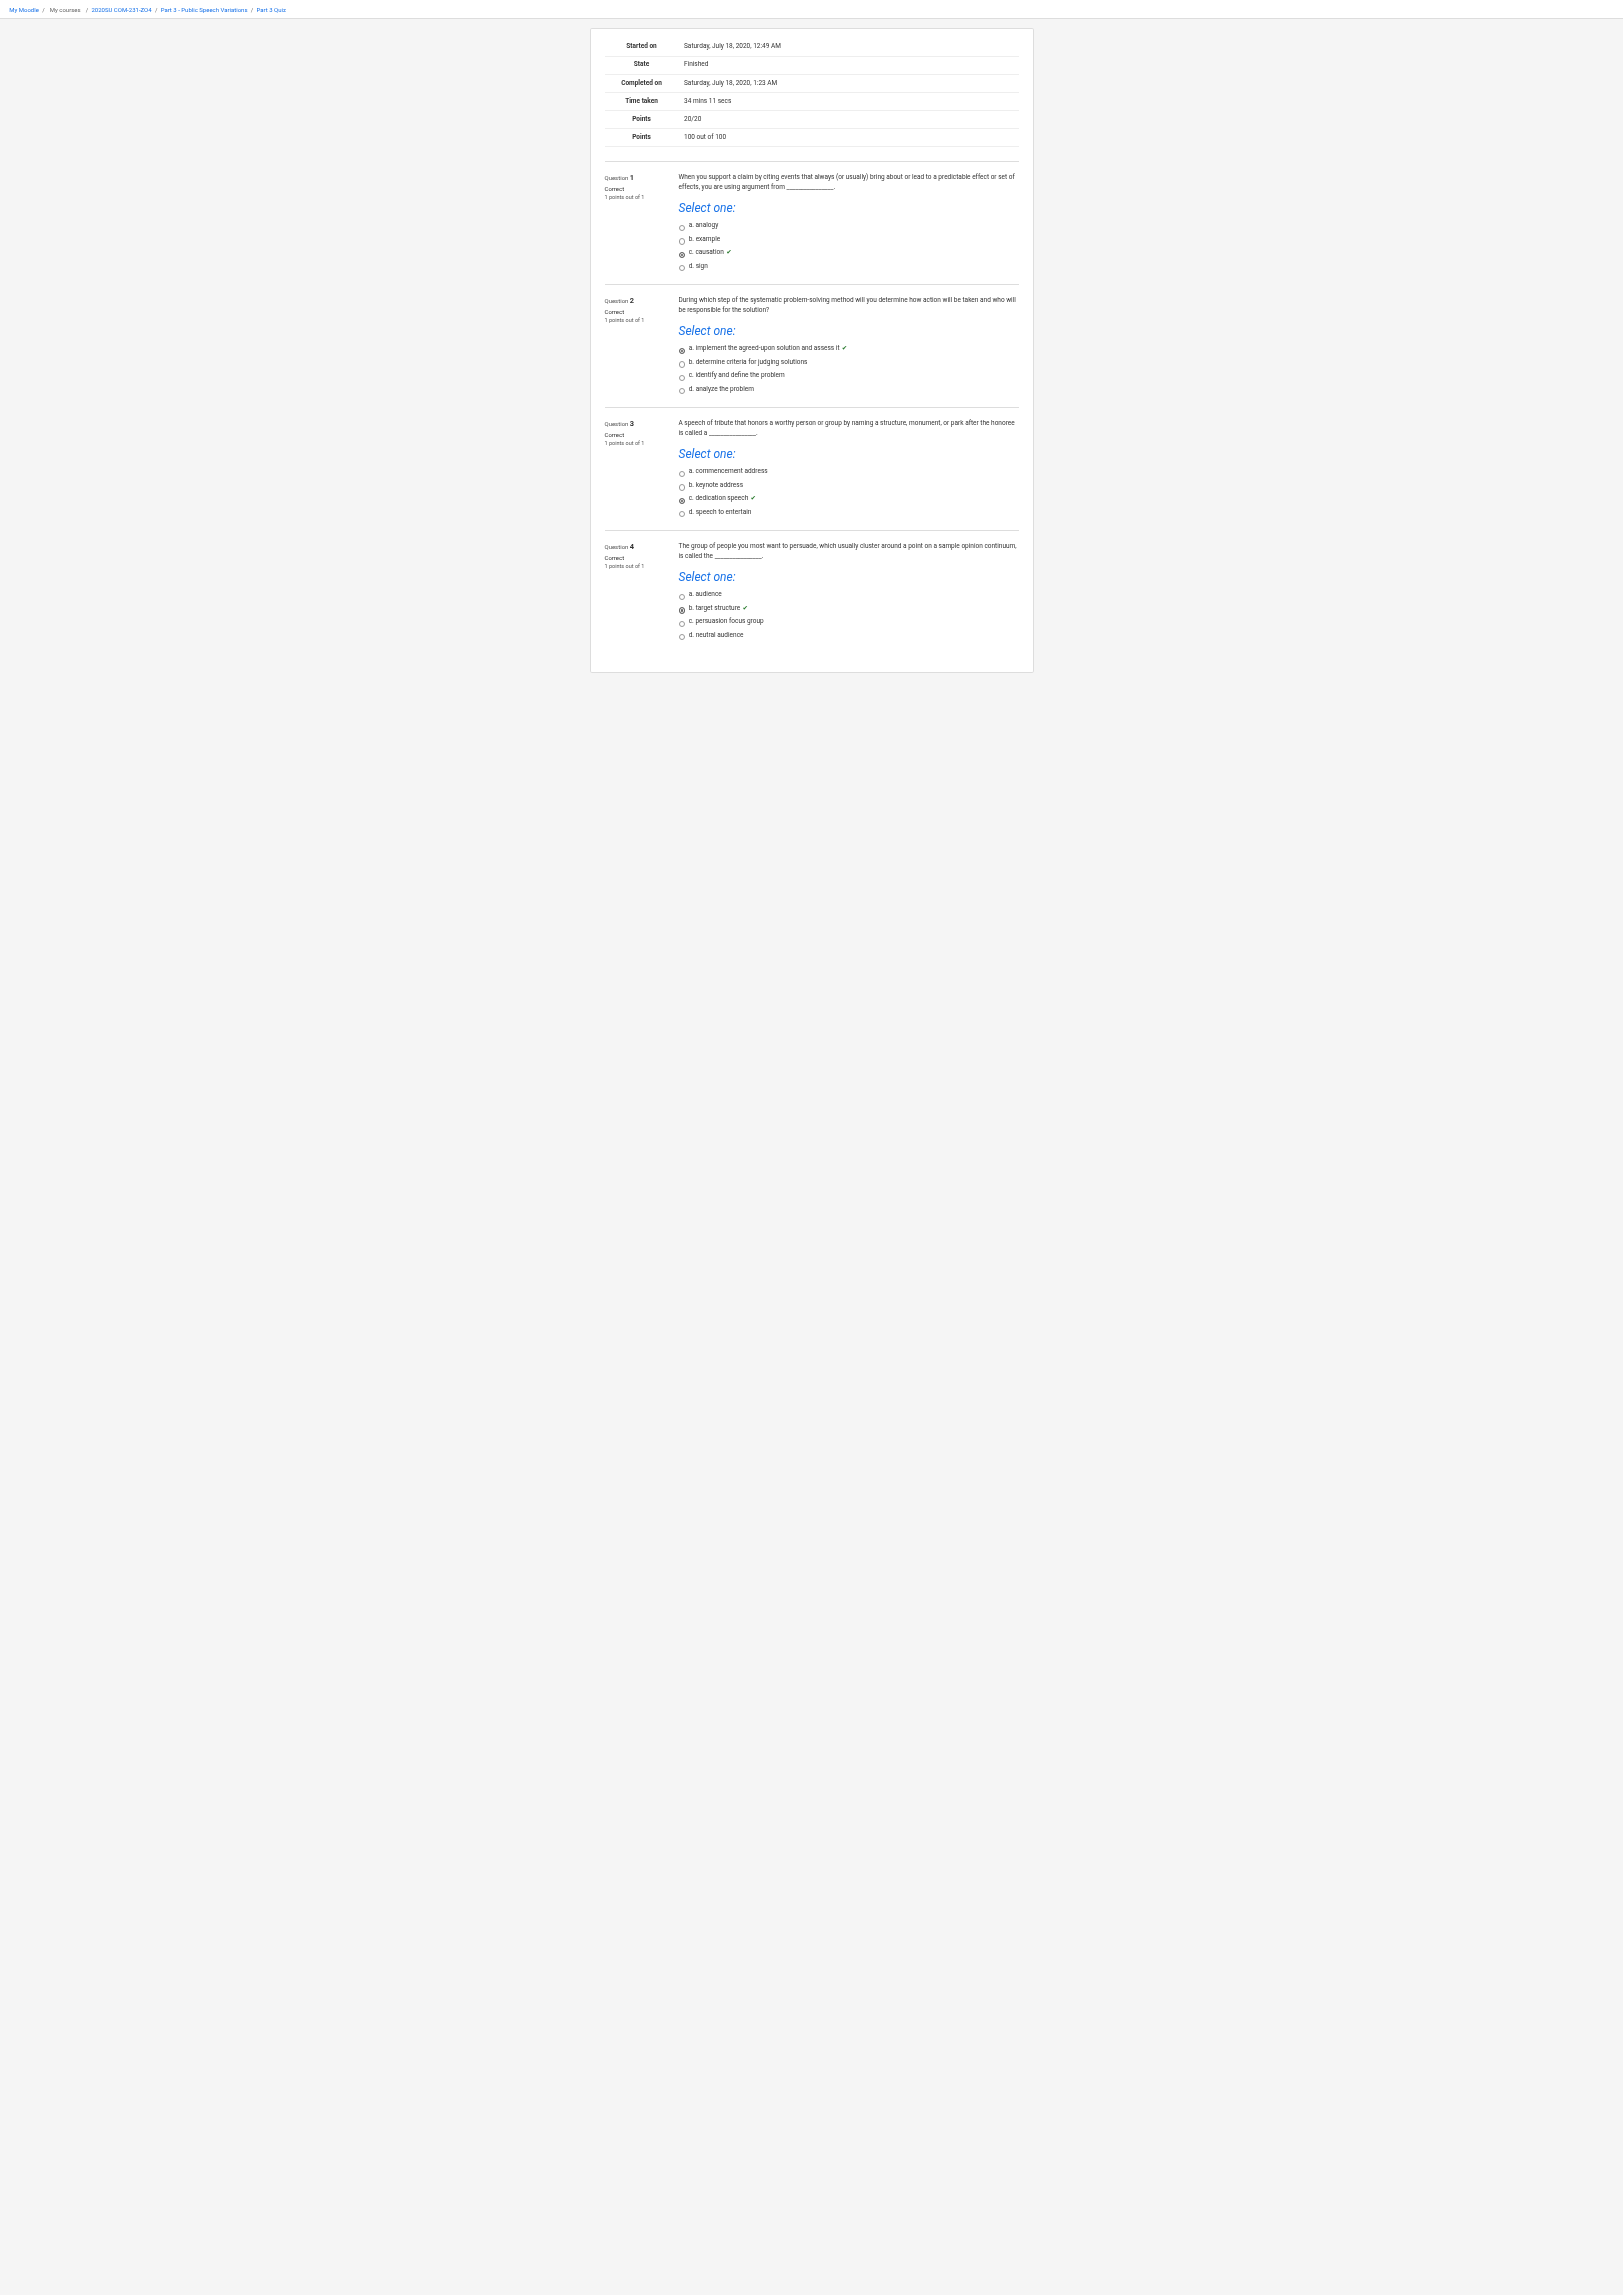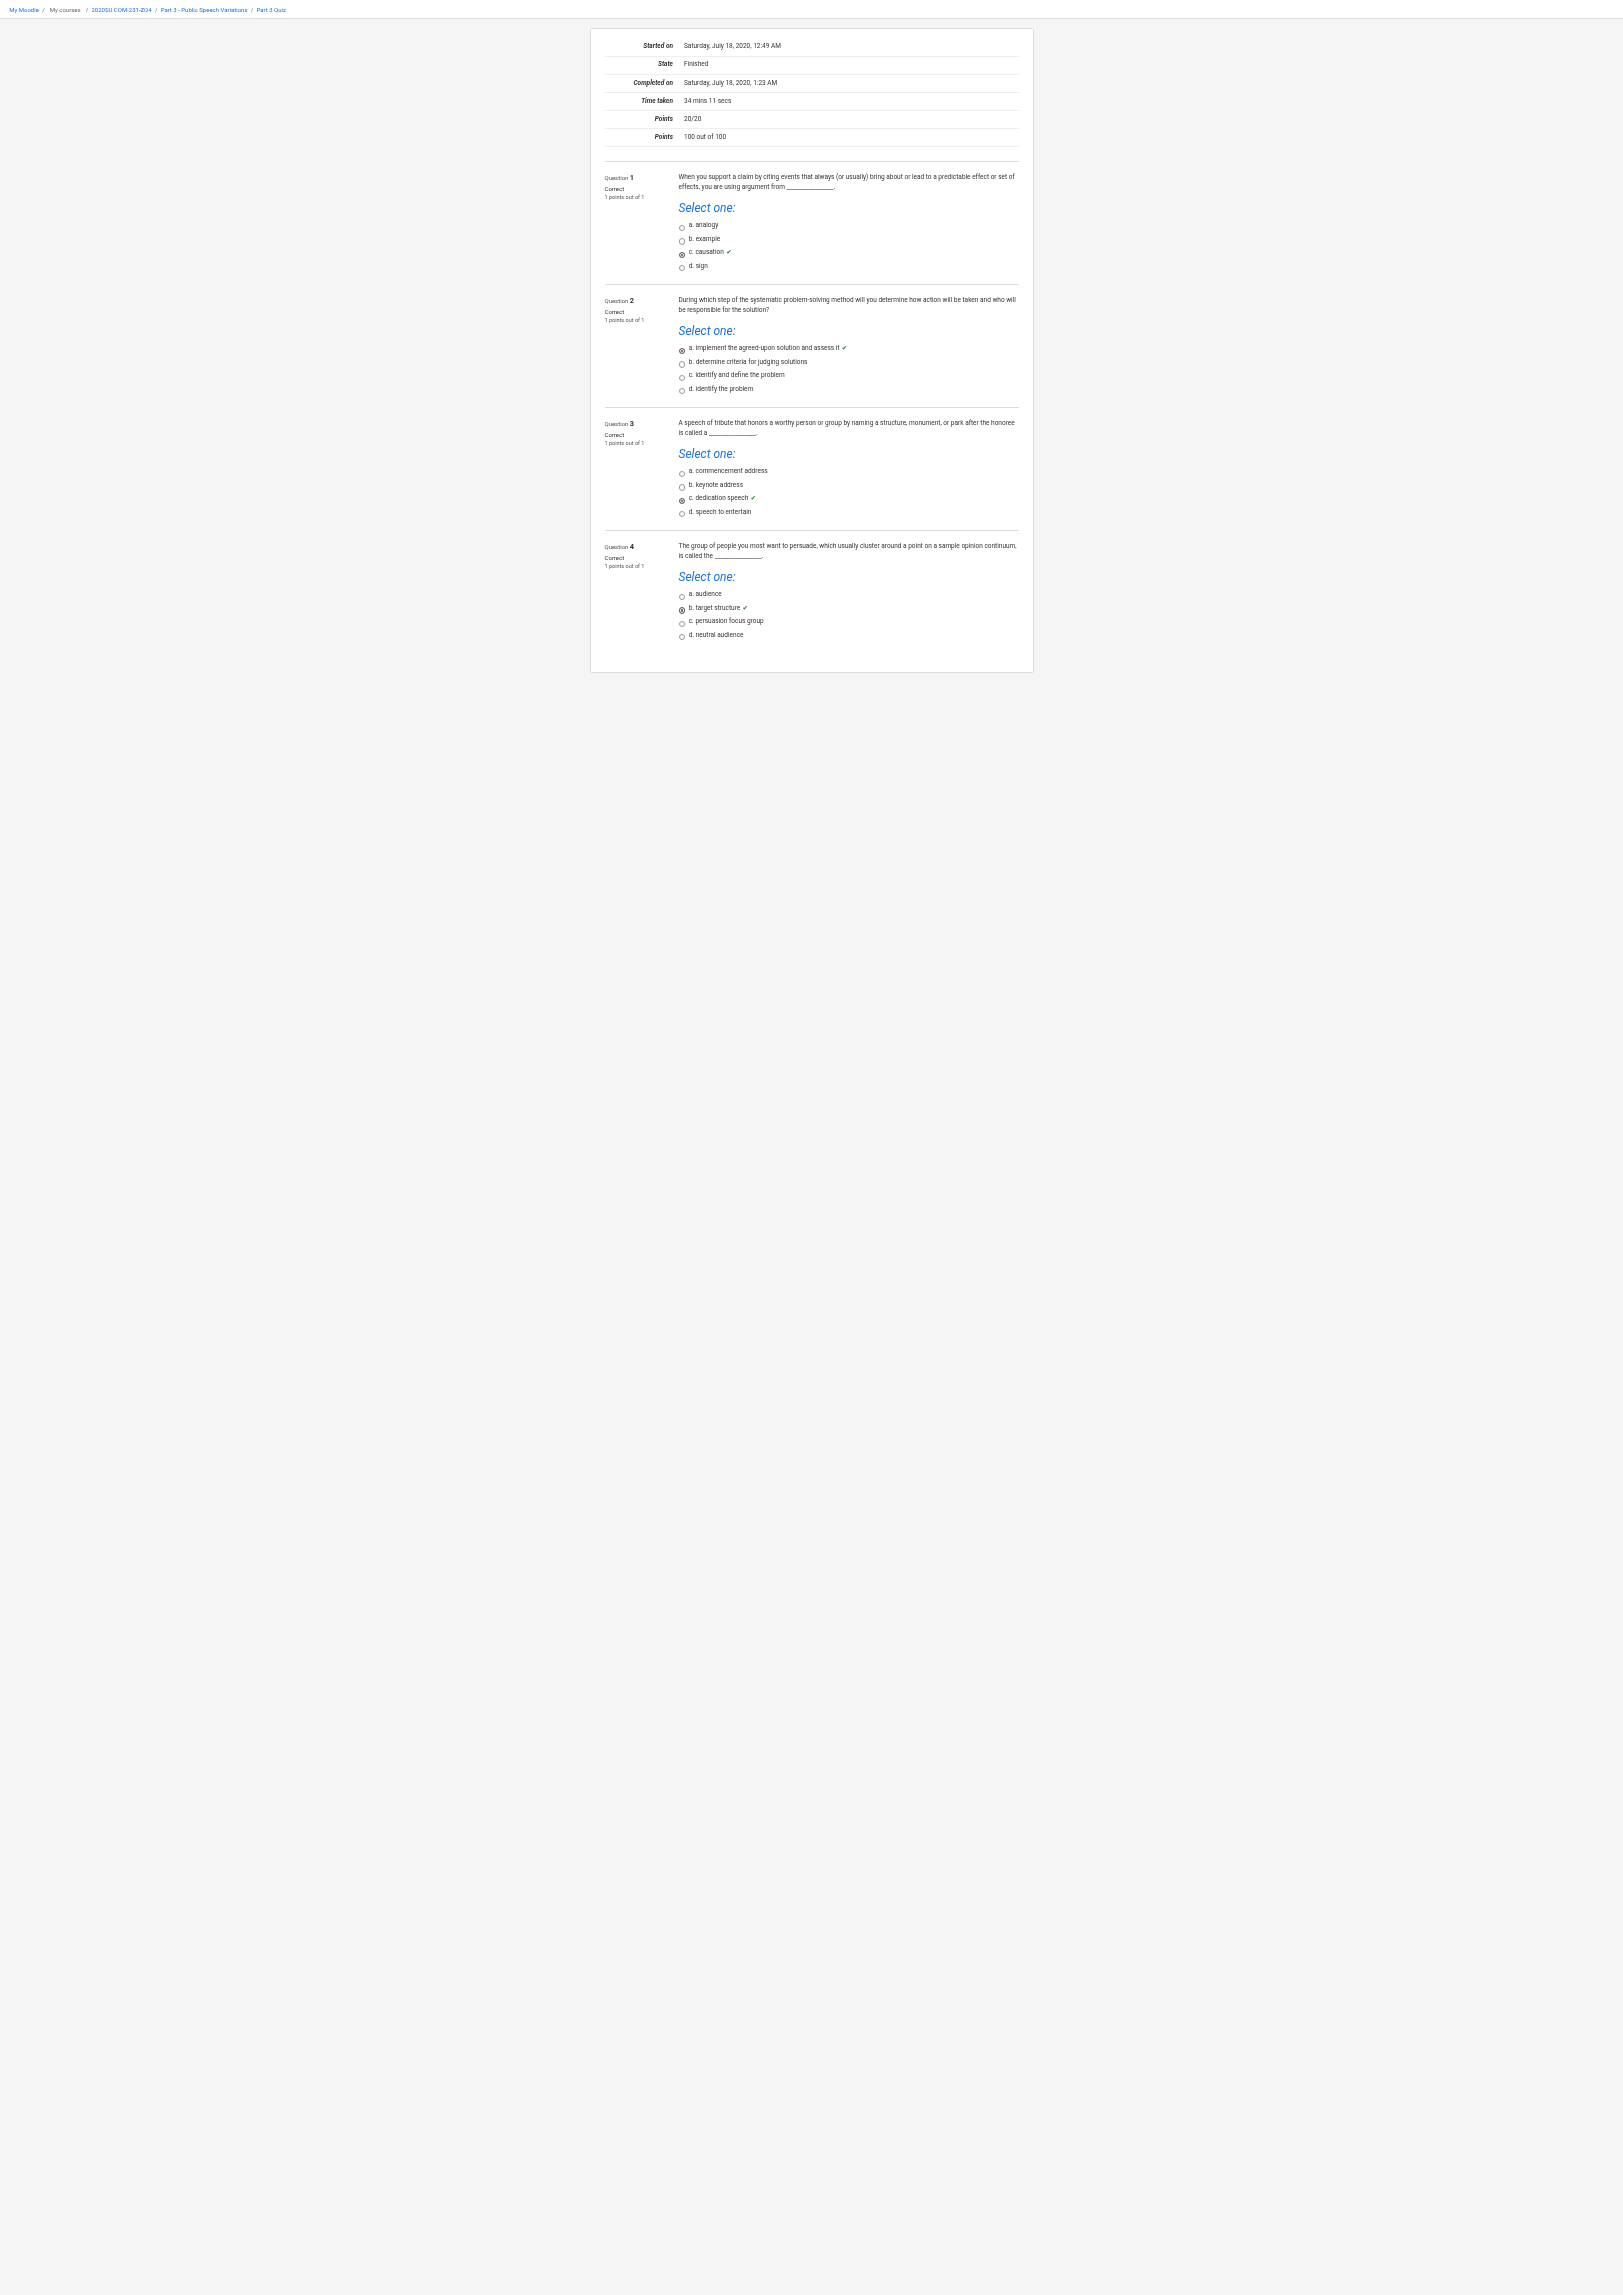--- a/index.html
+++ b/index.html
@@ -35,25 +35,24 @@
       margin-bottom: 14px;
     }
     .summary-table tr {
       border-bottom: 0.5px solid #eee;
     }
     .summary-table td {
       padding: 3.7px 5.5px;
       vertical-align: top;
     }
     .summary-table td:first-child {
-      text-align: right;
+      text-align: center;
       font-weight: bold;
       width: 74px;
       color: #333;
-      font-style: italic;
     }
     .question-block {
       display: flex;
       border-top: 0.5px solid #ddd;
       padding: 9.2px 0;
     }
     .question-sidebar {
       width: 74px;
       min-width: 74px;
       padding-right: 9.2px;
@@ -215,21 +214,21 @@
           <div class="answer-option">
             <div class="radio-circle"></div>
             <span>b. determine criteria for judging solutions</span>
           </div>
           <div class="answer-option">
             <div class="radio-circle"></div>
             <span>c. identify and define the problem</span>
           </div>
           <div class="answer-option">
             <div class="radio-circle"></div>
-            <span>d. identify the problem</span>
+            <span>d. analyze the problem</span>
           </div>
         </div>
       </div>
       <div class="question-block">
         <div class="question-sidebar">
           <div class="question-number">Question <strong>3</strong></div>
           <div class="question-status">Correct</div>
           <div class="question-points">1 points out of 1</div>
         </div>
         <div class="question-content">

